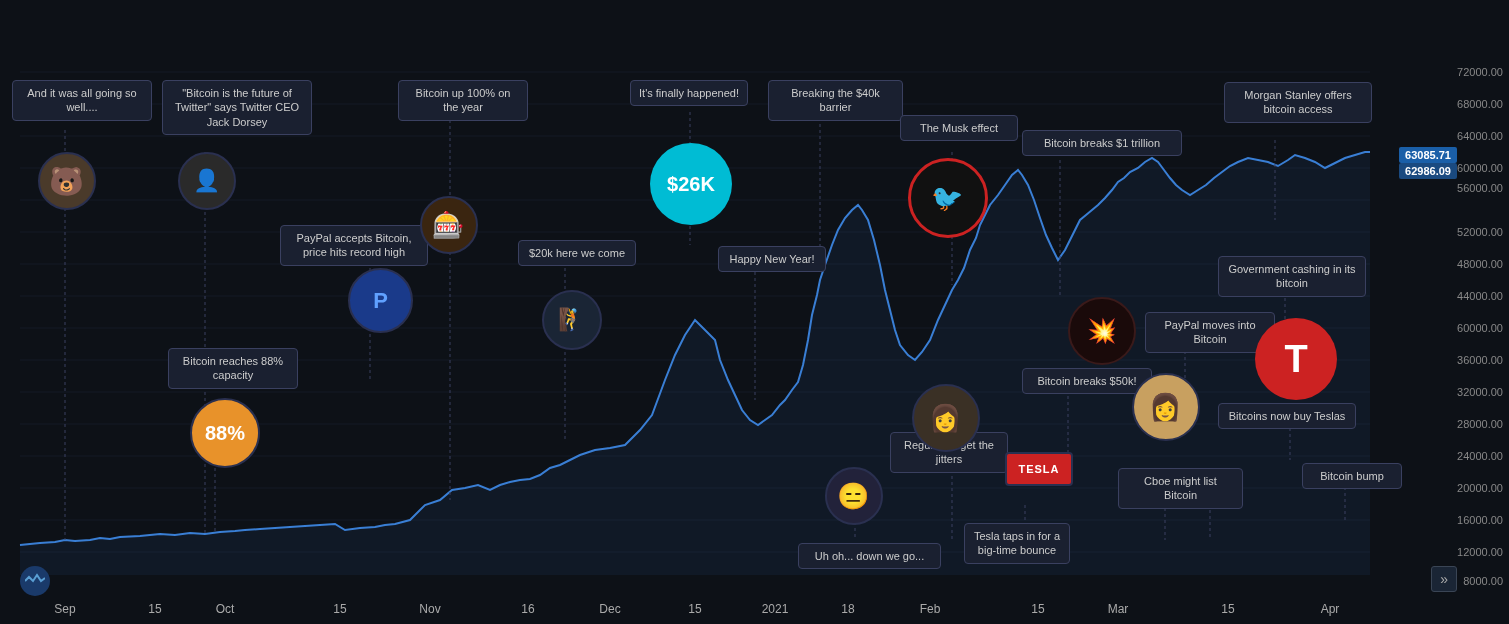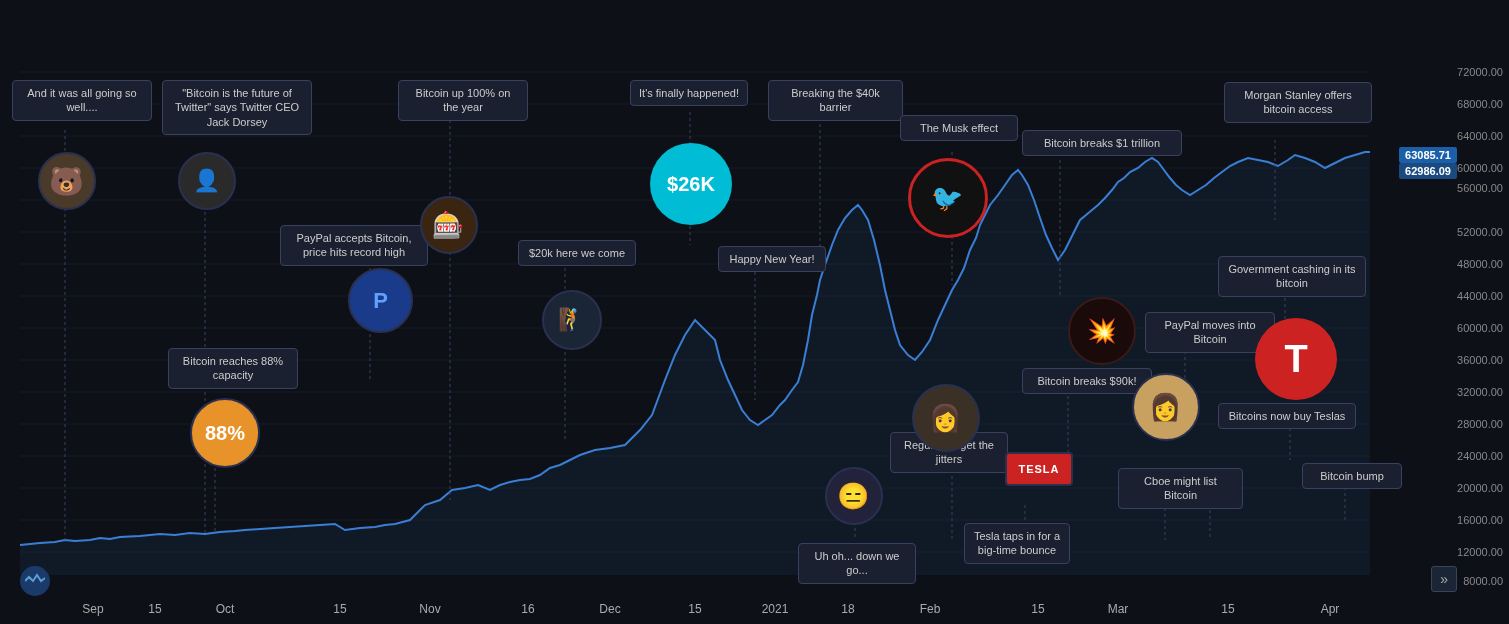--- a/index.html
+++ b/index.html
@@ -498,21 +498,21 @@
   <span class="y-label" style="top:418px;">28000.00</span>
   <span class="y-label" style="top:450px;">24000.00</span>
   <span class="y-label" style="top:482px;">20000.00</span>
   <span class="y-label" style="top:514px;">16000.00</span>
   <span class="y-label" style="top:546px;">12000.00</span>
   <span class="y-label" style="top:575px;">8000.00</span>
 
   <div class="price-badge" style="top:147px;background:#1a5fa8;color:#fff;">63085.71</div>
   <div class="price-badge" style="top:163px;background:#1a4a80;color:#fff;margin-left:20px;">62986.09</div>
 
-  <span class="x-label" style="left:65px;margin-left:28px;">Sep</span>
+  <span class="x-label" style="left:65px;">Sep</span>
   <span class="x-label" style="left:155px;">15</span>
   <span class="x-label" style="left:225px;">Oct</span>
   <span class="x-label" style="left:340px;">15</span>
   <span class="x-label" style="left:430px;">Nov</span>
   <span class="x-label" style="left:528px;">16</span>
   <span class="x-label" style="left:610px;">Dec</span>
   <span class="x-label" style="left:695px;">15</span>
   <span class="x-label" style="left:775px;">2021</span>
   <span class="x-label" style="left:848px;">18</span>
   <span class="x-label" style="left:930px;">Feb</span>
@@ -532,29 +532,29 @@
   <div class="annotation" style="left:168px;top:348px;width:130px;">Bitcoin reaches 88% capacity</div>
 
   <div class="annotation" style="left:518px;top:240px;width:118px;">$20k here we come</div>
 
   <div class="annotation" style="left:630px;top:80px;width:118px;">It's finally happened!</div>
 
   <div class="annotation" style="left:718px;top:246px;width:108px;">Happy New Year!</div>
 
   <div class="annotation" style="left:768px;top:80px;width:135px;">Breaking the $40k barrier</div>
 
-  <div class="annotation" style="left:798px;top:543px;width:118px;">Uh oh... down we go...</div>
+  <div class="annotation" style="left:798px;top:543px;width:143px;">Uh oh... down we go...</div>
 
   <div class="annotation" style="left:900px;top:115px;width:118px;">The Musk effect</div>
 
   <div class="annotation" style="left:890px;top:432px;width:118px;">Regulators get the jitters</div>
 
   <div class="annotation" style="left:1022px;top:130px;width:166px;">Bitcoin breaks $1 trillion</div>
 
-  <div class="annotation" style="left:1022px;top:368px;width:130px;">Bitcoin breaks $90k!</div>
+  <div class="annotation" style="left:1022px;top:368px;width:130px;">Bitcoin breaks $50k!</div>
 
   <div class="annotation" style="left:964px;top:523px;width:106px;">Tesla taps in for a big-time bounce</div>
 
   <div class="annotation" style="left:1145px;top:312px;width:130px;">PayPal moves into Bitcoin</div>
 
   <div class="annotation" style="left:1118px;top:468px;width:125px;">Cboe might list Bitcoin</div>
 
 
   <div class="annotation" style="left:1224px;top:82px;width:148px;">Morgan Stanley offers bitcoin access</div>
 

